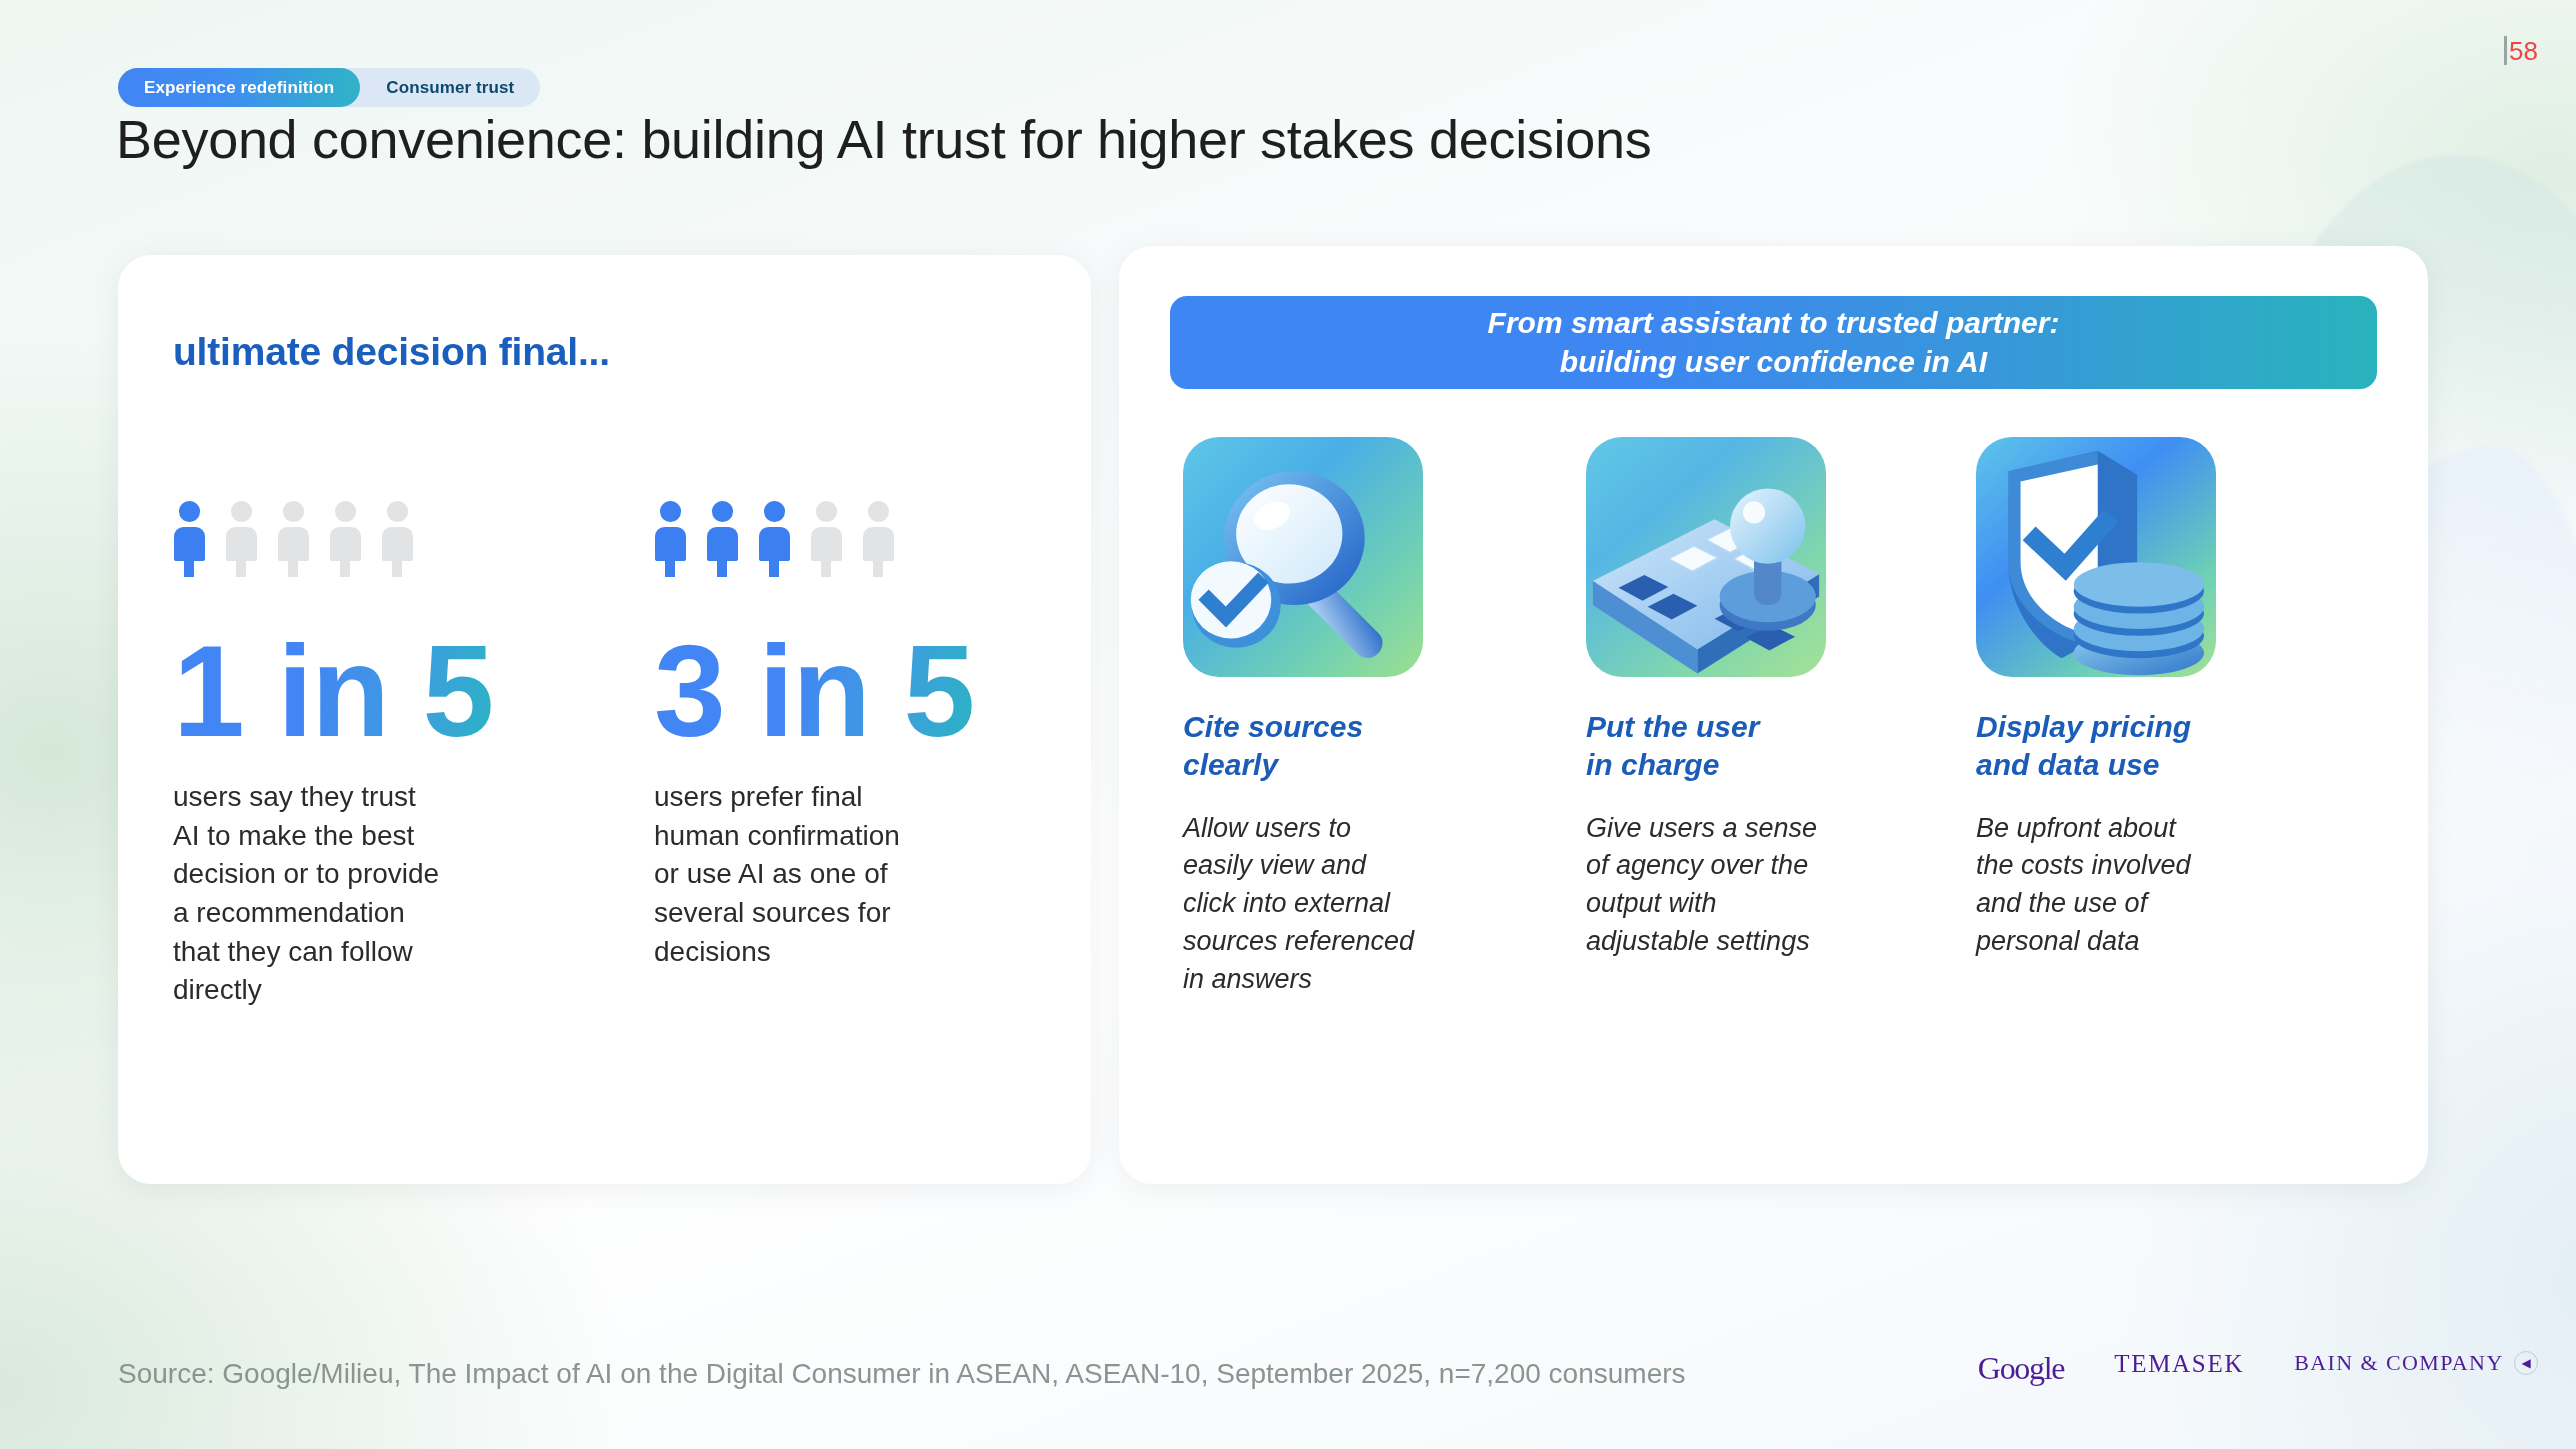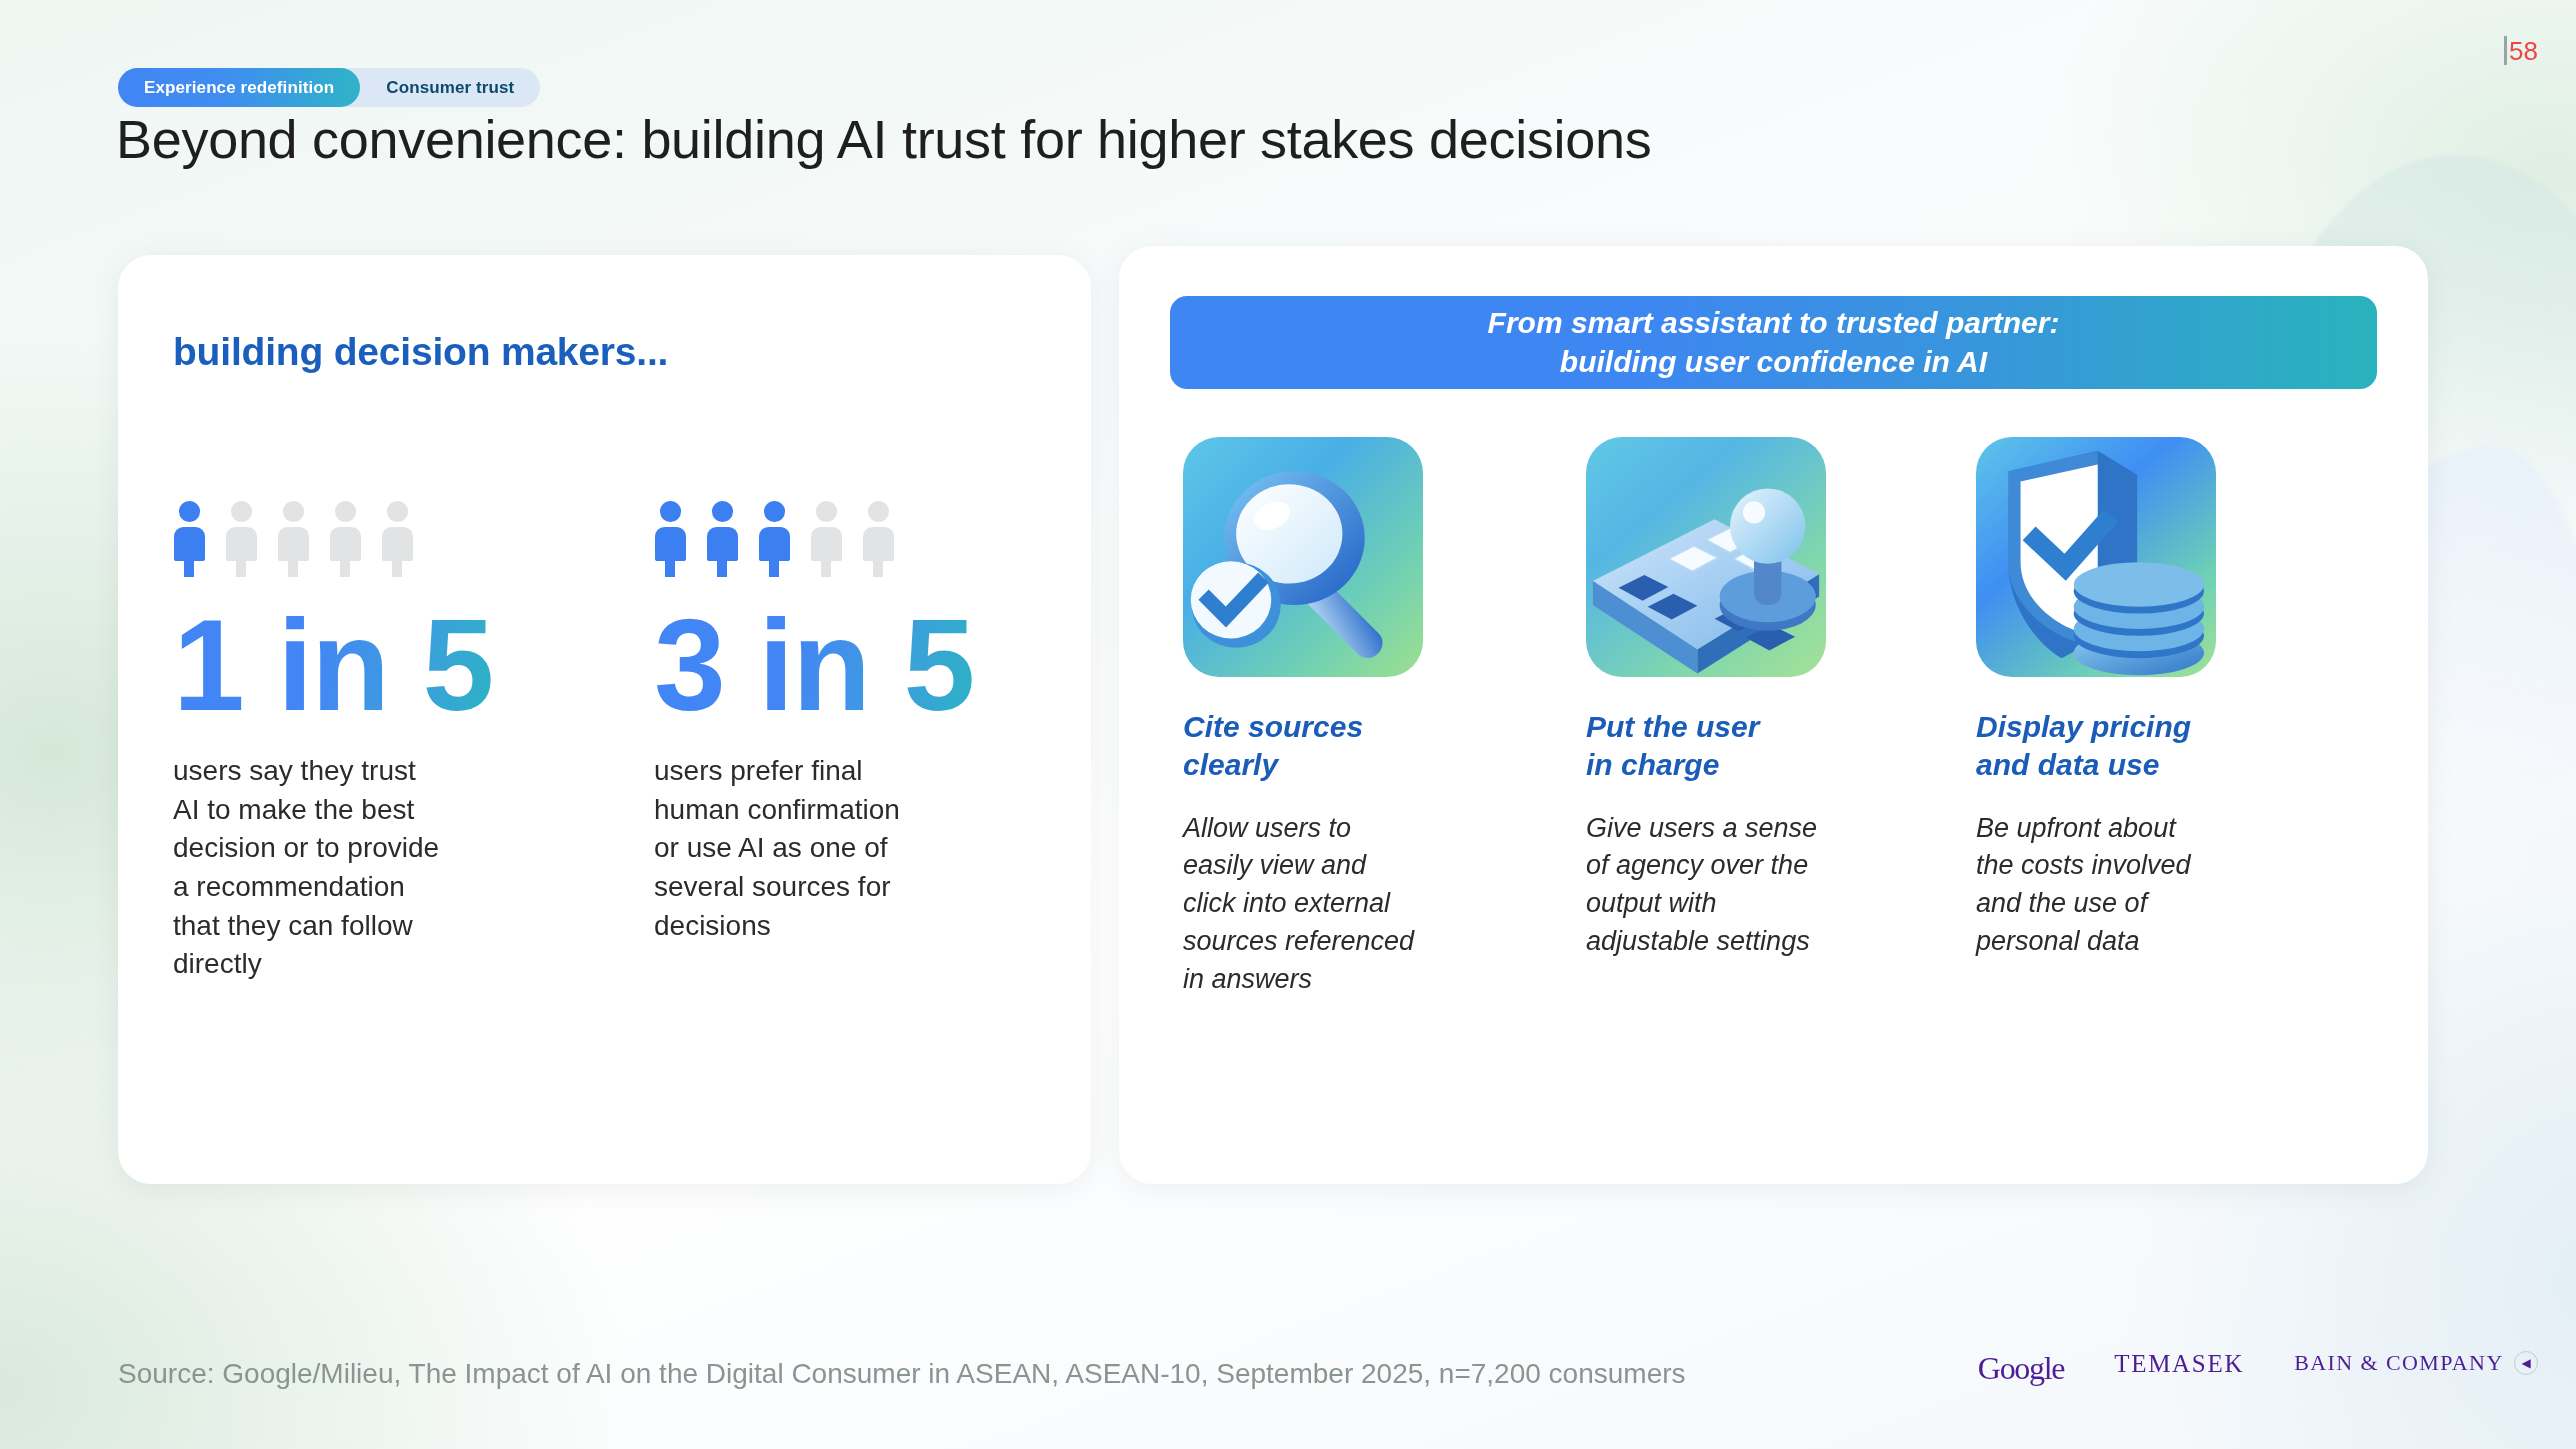--- a/index.html
+++ b/index.html
@@ -112,21 +112,21 @@
     border-radius:9.4px 9.4px 2.6px 2.6px;
   }
   .person .leg{
     position:absolute; left:11px; top:57px;
     width:10.3px; height:19px;
   }
   .person.on .head,.person.on .body,.person.on .leg{ background:#3b7ff0; }
   .person.off .head,.person.off .body,.person.off .leg{ background:#e2e3e5; }
 
   .bignum{
-    margin-top:24px;
+    margin-top:50px;
     font-size:129px; font-weight:bold; letter-spacing:-1.7px;
     line-height:1;
     background:linear-gradient(100deg,#4285f4 0%, #4285f4 42%, #3f9ce0 72%, #2bb3c4 100%);
     -webkit-background-clip:text; background-clip:text;
     color:transparent;
     display:inline-block;
     text-align:right;
   }
   .statdesc{
     margin-top:22px;
@@ -205,21 +205,21 @@
 <div class="pagenum">
   <span class="bar"></span>
   <span>58</span>
 </div>
 
 <h1 class="title">Beyond convenience: building AI trust for higher stakes decisions</h1>
 
 <div class="card" id="card-left">
 
   <div class="left-head">
-    <span class="l2">building decision makers...</span>
+    <span class="l2">ultimate decision final...</span>
   </div>
 
   <div class="stats">
 
     <div class="stat">
       <div class="people">
         <div class="person on">
             <span class="head"></span>
             <span class="body"></span>
             <span class="leg"></span>

